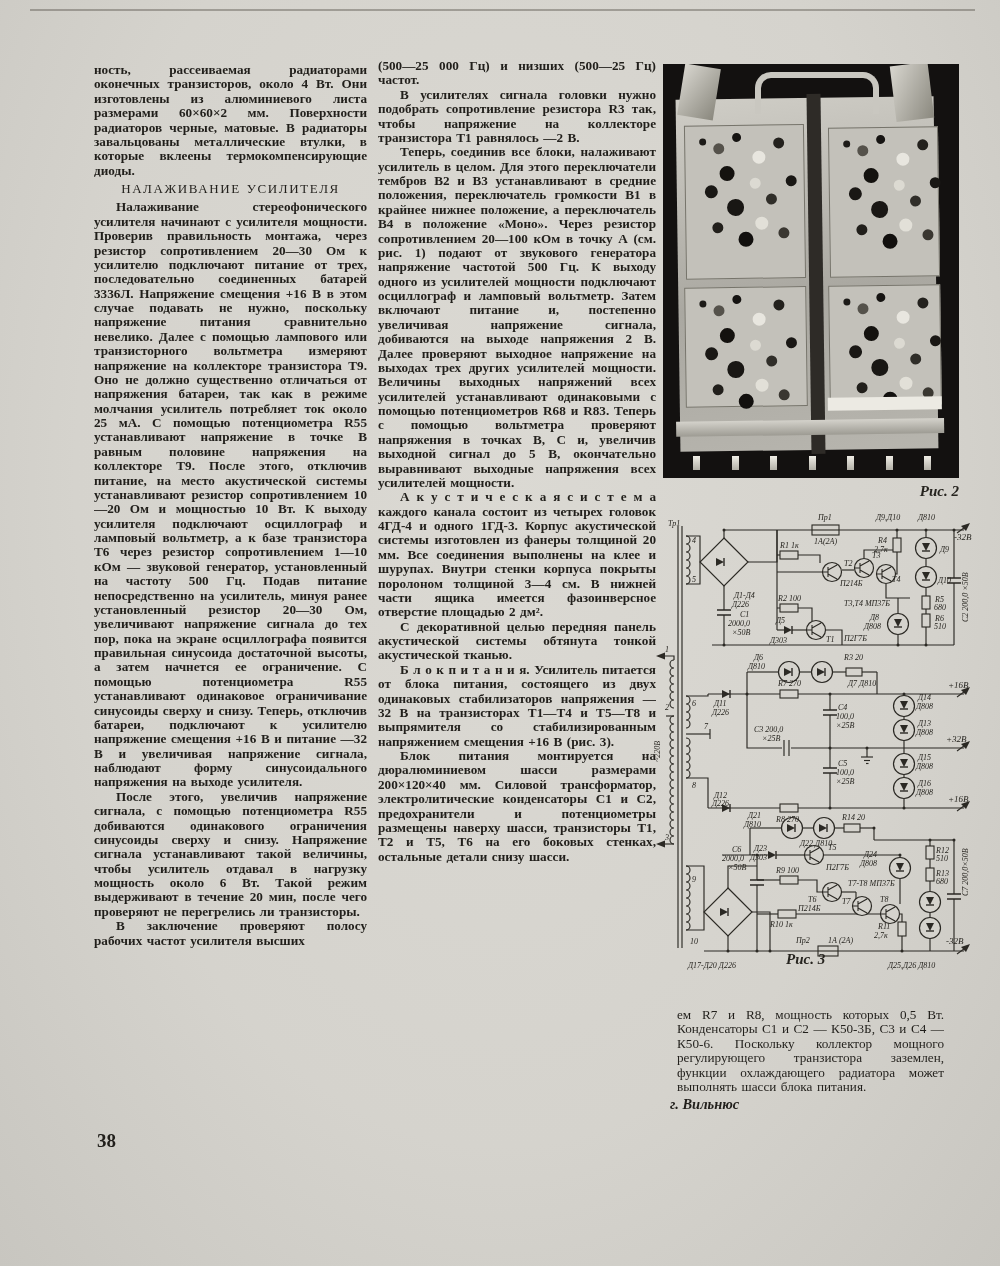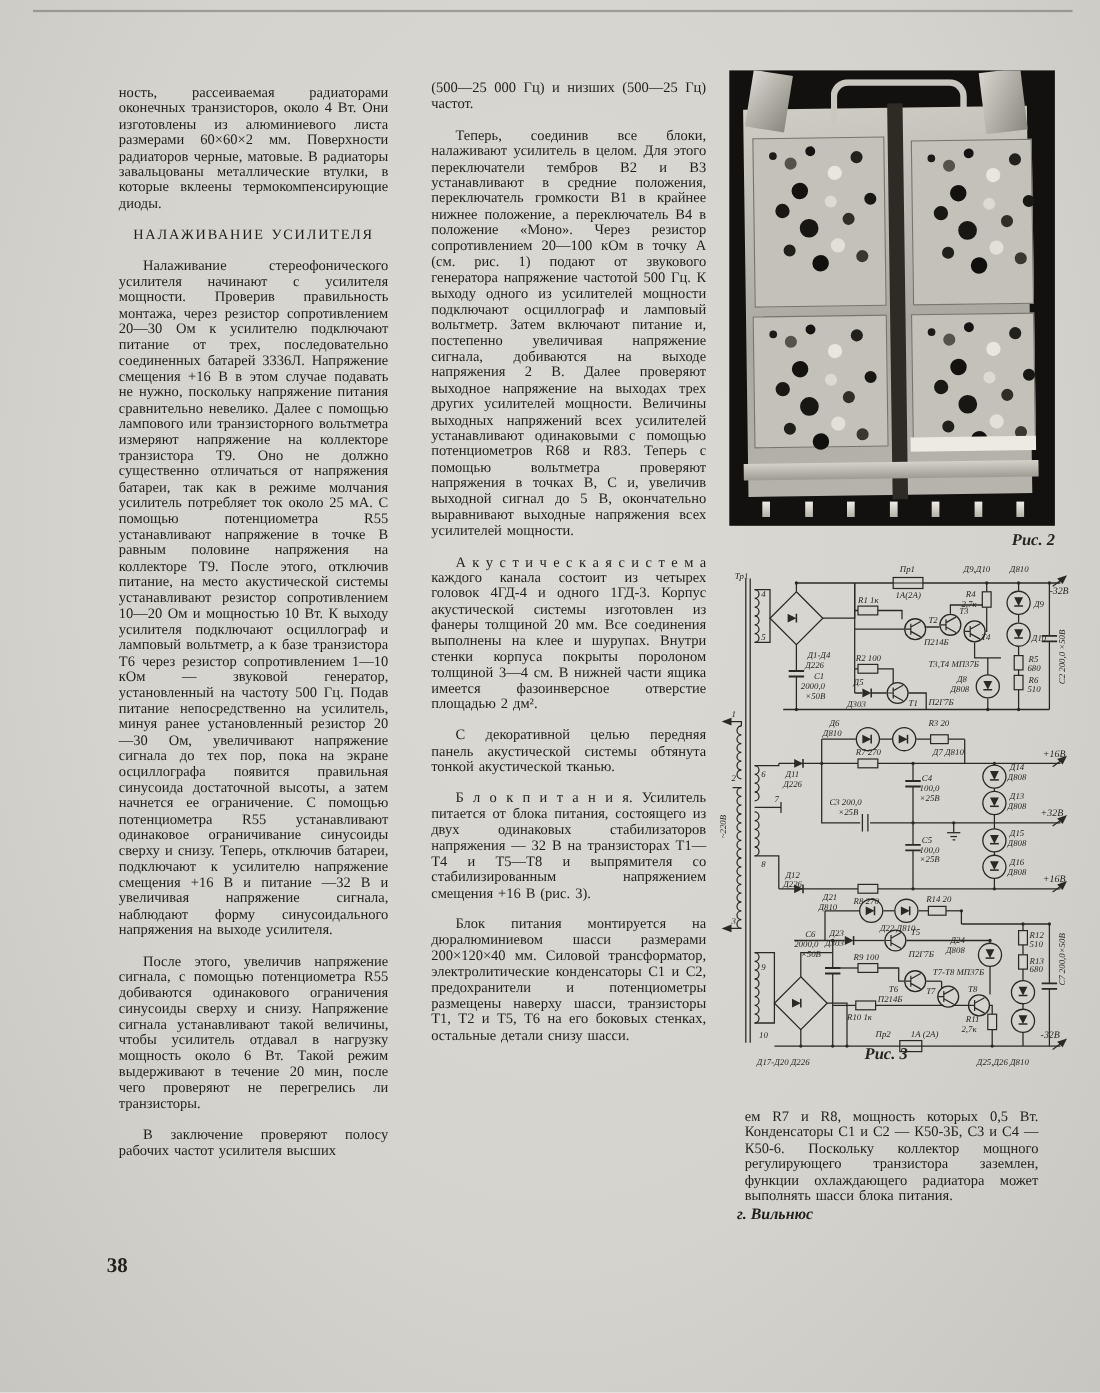--- a/index.html
+++ b/index.html
@@ -3,26 +3,26 @@
 <meta charset="utf-8">
 <style>
   html,body{margin:0;padding:0;}
   body{
     width:1000px;height:1266px;position:relative;overflow:hidden;
     background:radial-gradient(ellipse at 50% 38%, #dbd9d3 0%, #d5d3cd 60%, #c8c6c0 100%);
     font-family:"Liberation Serif", serif;color:#211f1b;
   }
   .scan-line{position:absolute;left:30px;top:9px;width:945px;height:2px;background:rgba(70,66,58,.38);}
   .col{position:absolute;font-size:13.2px;line-height:14.38px;text-align:justify;word-spacing:1.2px;overflow:hidden;}
-  .col p{margin:14px;text-indent:22px;}
+  .col p{margin:0;text-indent:22px;font-weight:bold;}
   .col p.noindent{text-indent:0;}
   .col-left{left:94px;top:63px;width:273px;height:1058px;}
   .col-mid{left:378px;top:59px;width:278px;height:1088px;}
   h2.section{font-size:13px;font-weight:normal;letter-spacing:1.6px;text-align:center;margin:4px 0 4px;white-space:nowrap;}
-  .page-number{position:absolute;left:97px;top:1130px;font-size:19px;font-weight:bold;margin-top:10px;}
+  .page-number{position:absolute;left:97px;top:1130px;font-size:19px;font-weight:bold;}
   .fig-caption{position:absolute;font-style:italic;font-weight:bold;font-size:15px;color:#26241f;}
   .cap2{left:663px;top:483px;width:296px;text-align:right;}
   .cap3{left:786px;top:951px;}
   .closing{position:absolute;left:661px;top:992px;width:299px;font-size:13.2px;line-height:14.4px;text-align:justify;word-spacing:1.2px;}
   .closing p{margin:16px;}
   .signature{position:absolute;left:670px;top:1096px;font-style:italic;font-weight:bold;font-size:14.5px;}
 
   
   .photo{position:absolute;left:663px;top:64px;width:296px;height:414px;background:#131110;overflow:hidden;}
   .ph-chassis{position:absolute;left:15px;top:34px;width:258px;height:352px;
@@ -64,20 +64,21 @@
   <h2 class="section">НАЛАЖИВАНИЕ УСИЛИТЕЛЯ</h2>
   <p>Налаживание стереофонического усилителя начинают с усилителя мощности. Проверив правильность монтажа, через резистор сопротивлением 20—30 Ом к усилителю подключают питание от трех, последовательно соединенных батарей 3336Л. Напряжение смещения +16 В в этом случае подавать не нужно, поскольку напряжение питания сравнительно невелико. Далее с помощью лампового или транзисторного вольтметра измеряют напряжение на коллекторе транзистора Т9. Оно не должно существенно отличаться от напряжения батареи, так как в режиме молчания усилитель потребляет ток около 25 мА. С помощью потенциометра R55 устанавливают напряжение в точке В равным половине напряжения на коллекторе Т9. После этого, отключив питание, на место акустической системы устанавливают резистор сопротивлением 10—20 Ом и мощностью 10 Вт. К выходу усилителя подключают осциллограф и ламповый вольтметр, а к базе транзистора Т6 через резистор сопротивлением 1—10 кОм — звуковой генератор, установленный на частоту 500 Гц. Подав питание непосредственно на усилитель, минуя ранее установленный резистор 20—30 Ом, увеличивают напряжение сигнала до тех пор, пока на экране осциллографа появится правильная синусоида достаточной высоты, а затем начнется ее ограничение. С помощью потенциометра R55 устанавливают одинаковое ограничивание синусоиды сверху и снизу. Теперь, отключив батареи, подключают к усилителю напряжение смещения +16 В и питание —32 В и увеличивая напряжение сигнала, наблюдают форму синусоидального напряжения на выходе усилителя.</p>
   <p>После этого, увеличив напряжение сигнала, с помощью потенциометра R55 добиваются одинакового ограничения синусоиды сверху и снизу. Напряжение сигнала устанавливают такой величины, чтобы усилитель отдавал в нагрузку мощность около 6 Вт. Такой режим выдерживают в течение 20 мин, после чего проверяют не перегрелись ли транзисторы.</p>
   <p>В заключение проверяют полосу рабочих частот усилителя высших</p>
 </div>
 
 <div class="page-number">38</div>
 
 <div class="col col-mid">
   <p class="noindent">(500—25 000 Гц) и низших (500—25 Гц) частот.</p>
+  <p>В усилителях сигнала головки нужно подобрать сопротивление резистора R3 так, чтобы напряжение на коллекторе транзистора Т1 равнялось —2 В.</p>
   <p>Теперь, соединив все блоки, налаживают усилитель в целом. Для этого переключатели тембров В2 и В3 устанавливают в средние положения, переключатель громкости В1 в крайнее нижнее положение, а переключатель В4 в положение «Моно». Через резистор сопротивлением 20—100 кОм в точку А (см. рис. 1) подают от звукового генератора напряжение частотой 500 Гц. К выходу одного из усилителей мощности подключают осциллограф и ламповый вольтметр. Затем включают питание и, постепенно увеличивая напряжение сигнала, добиваются на выходе напряжения 2 В. Далее проверяют выходное напряжение на выходах трех других усилителей мощности. Величины выходных напряжений всех усилителей устанавливают одинаковыми с помощью потенциометров R68 и R83. Теперь с помощью вольтметра проверяют напряжения в точках В, С и, увеличив выходной сигнал до 5 В, окончательно выравнивают выходные напряжения всех усилителей мощности.</p>
   <p>А к у с т и ч е с к а я   с и с т е м а  каждого канала состоит из четырех головок 4ГД-4 и одного 1ГД-3. Корпус акустической системы изготовлен из фанеры толщиной 20 мм. Все соединения выполнены на клее и шурупах. Внутри стенки корпуса покрыты поролоном толщиной 3—4 см. В нижней части ящика имеется фазоинверсное отверстие площадью 2 дм².</p>
   <p>С декоративной целью передняя панель акустической системы обтянута тонкой акустической тканью.</p>
   <p>Б л о к   п и т а н и я.  Усилитель питается от блока питания, состоящего из двух одинаковых стабилизаторов напряжения — 32 В на транзисторах Т1—Т4 и Т5—Т8 и выпрямителя со стабилизированным напряжением смещения +16 В (рис. 3).</p>
   <p>Блок питания монтируется на дюралюминиевом шасси размерами 200×120×40 мм. Силовой трансформатор, электролитические конденсаторы С1 и С2, предохранители и потенциометры размещены наверху шасси, транзисторы Т1, Т2 и Т5, Т6 на его боковых стенках, остальные детали снизу шасси.</p>
 </div>
 
 <div class="photo">
   <div class="ph-chassis">
     <div class="ph-centerbar"></div>

